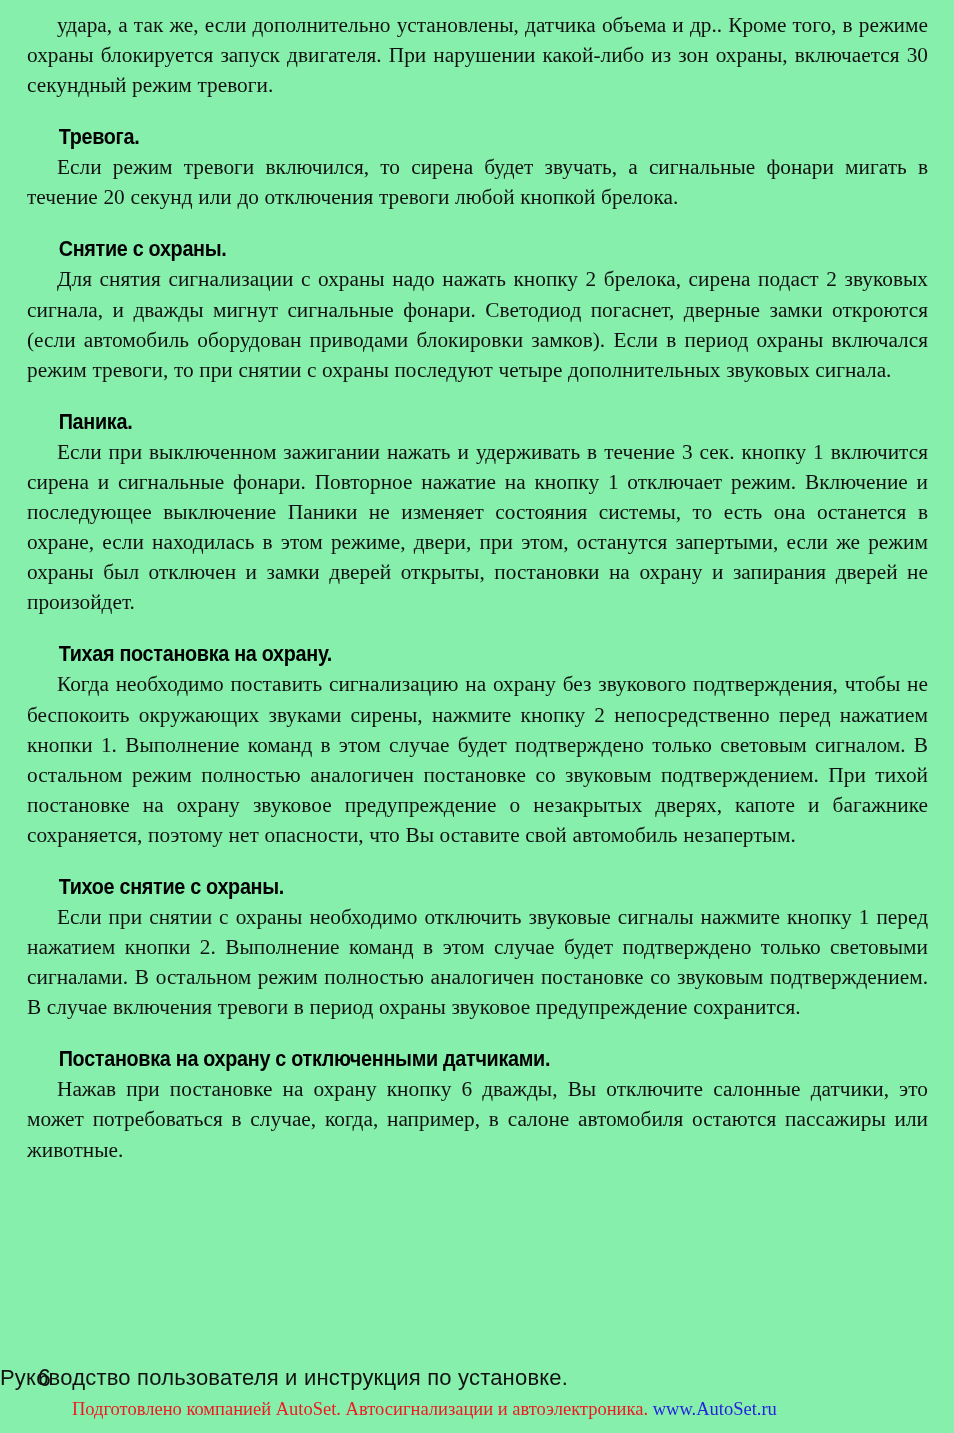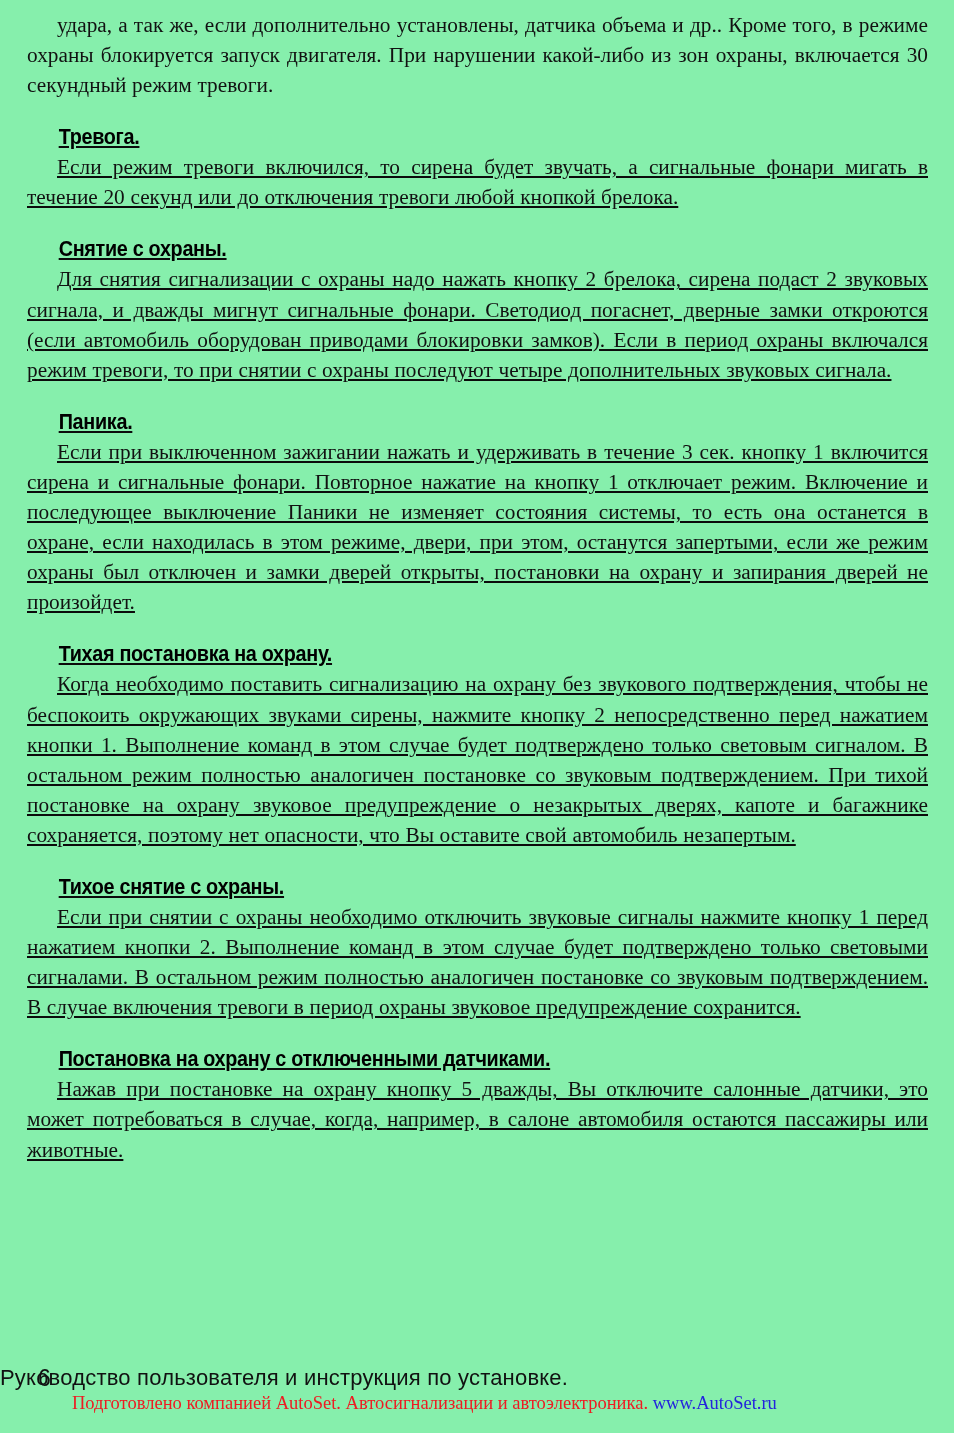--- a/index.html
+++ b/index.html
@@ -57,21 +57,21 @@
     line-height: 30px;
     letter-spacing: -0.35px;
     transform: scaleX(0.88);
     transform-origin: left center;
     white-space: nowrap;
     color: #000000;
     padding-left: 36px;   
   }
   .gap-md { height: 22px; }
 
-  .sec { margin: 0; text-decoration: underline; }
+  .sec { margin: 0; }
 
   
   .footer {
     position: absolute;
     left: 0;
     top: 1363px;
     width: 954px;
   }
   .footer-row {
     position: relative;
@@ -94,21 +94,21 @@
     text-align: left;
     font-family: Liberation Sans, sans-serif;
     font-size: 22px;
     line-height: 30px;
     letter-spacing: 0.2px;
     color: #111111;
   }
   .credit {
     position: absolute;
     left: 72px;
-    top: 28px;
+    top: 34px;
     font-family: "Liberation Serif", "DejaVu Serif", serif;
     font-size: 18.5px;
     line-height: 24px;
     color: #ee1b22;
     white-space: nowrap;
   }
   .credit .url {
     color: #2323dd;
   }
 </style>
@@ -147,21 +147,21 @@
 
     <div class="gap-md"></div>
     <div class="sec">
       <h2 class="heading">Тихое снятие с охраны.</h2>
       <p class="body">Если при снятии с охраны необходимо отключить звуковые сигналы нажмите кнопку 1 перед нажатием кнопки 2. Выполнение команд в этом случае будет подтверждено только световыми сигналами. В остальном режим полностью аналогичен постановке со звуковым подтверждением. В случае включения тревоги в период охраны звуковое предупреждение  сохранится.</p>
     </div>
 
     <div class="gap-md"></div>
     <div class="sec">
       <h2 class="heading">Постановка на охрану с отключенными датчиками.</h2>
-      <p class="body">Нажав при постановке на охрану кнопку 5 дважды, Вы отключите салонные датчики, это может потребоваться в случае, когда, например, в салоне автомобиля остаются пассажиры или животные.</p>
+      <p class="body">Нажав при постановке на охрану кнопку 6 дважды, Вы отключите салонные датчики, это может потребоваться в случае, когда, например, в салоне автомобиля остаются пассажиры или животные.</p>
     </div>
 
   </div>
 
   <div class="footer">
     <div class="footer-row">
       <div class="page-number">6</div>
       <div class="footer-title">Руководство пользователя и инструкция по установке.</div>
     </div>
     <div class="credit"><span>Подготовлено компанией AutoSet. Автосигнализации и автоэлектроника. </span><span class="url">www.AutoSet.ru</span></div>

